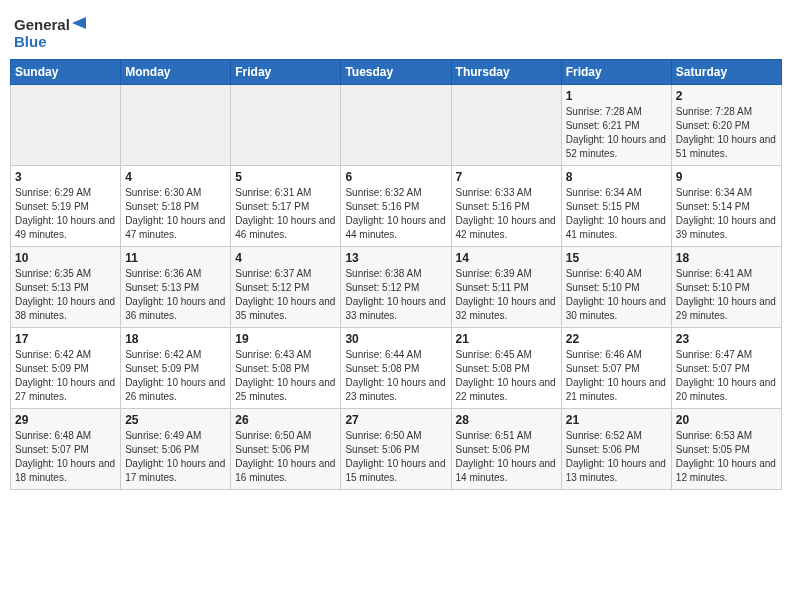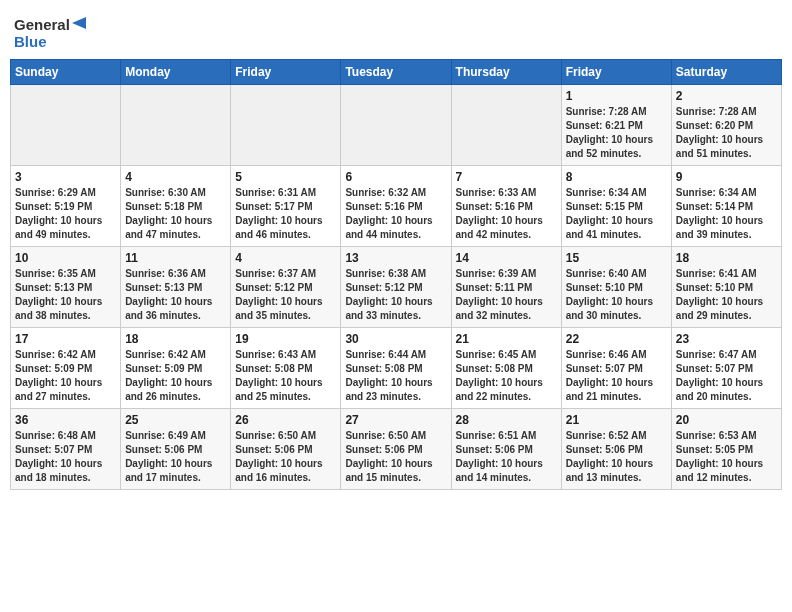--- a/index.html
+++ b/index.html
@@ -67,21 +67,20 @@
       font-weight: bold;
       font-size: 12px;
       color: #222;
       display: block;
       margin-bottom: 2px;
     }
     .day-info {
       font-size: 10px;
       color: #333;
       line-height: 1.4;
-      font-weight: bold;
     }
     .empty-cell {
       background: #f0f0f0 !important;
     }
   </style>
 </head>
 <body>
 
 <div class="header">
   <div class="logo">
@@ -216,21 +215,21 @@
           <span class="day-number">22</span>
           <div class="day-info">Sunrise: 6:46 AM<br>Sunset: 5:07 PM<br>Daylight: 10 hours and 21 minutes.</div>
         </td>
         <td>
           <span class="day-number">23</span>
           <div class="day-info">Sunrise: 6:47 AM<br>Sunset: 5:07 PM<br>Daylight: 10 hours and 20 minutes.</div>
         </td>
       </tr>
       <tr>
         <td>
-          <span class="day-number">36</span>
+          <span class="day-number">29</span>
           <div class="day-info">Sunrise: 6:48 AM<br>Sunset: 5:07 PM<br>Daylight: 10 hours and 18 minutes.</div>
         </td>
         <td>
           <span class="day-number">25</span>
           <div class="day-info">Sunrise: 6:49 AM<br>Sunset: 5:06 PM<br>Daylight: 10 hours and 17 minutes.</div>
         </td>
         <td>
           <span class="day-number">26</span>
           <div class="day-info">Sunrise: 6:50 AM<br>Sunset: 5:06 PM<br>Daylight: 10 hours and 16 minutes.</div>
         </td>

